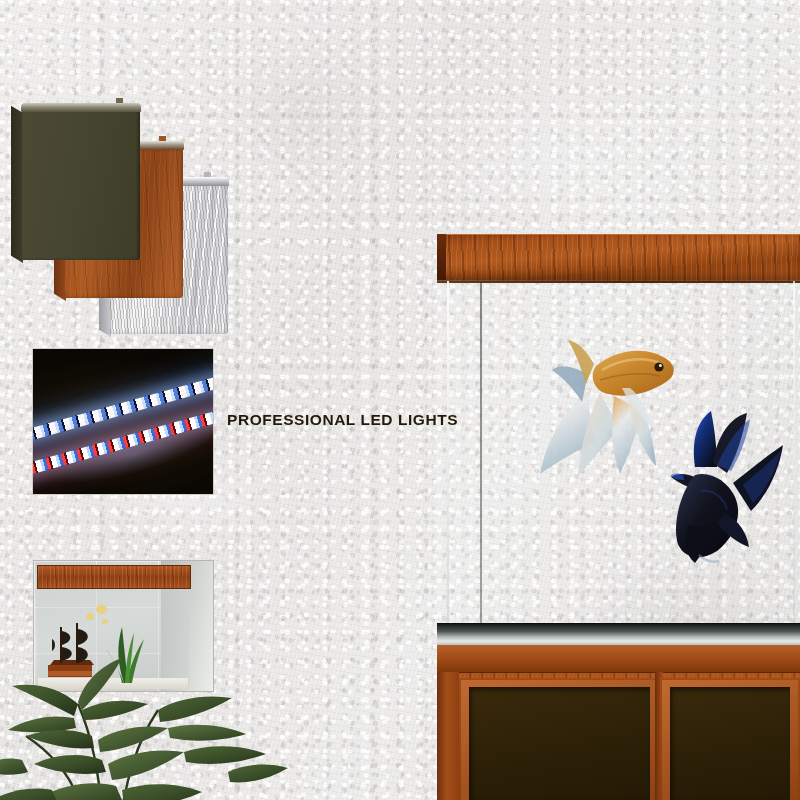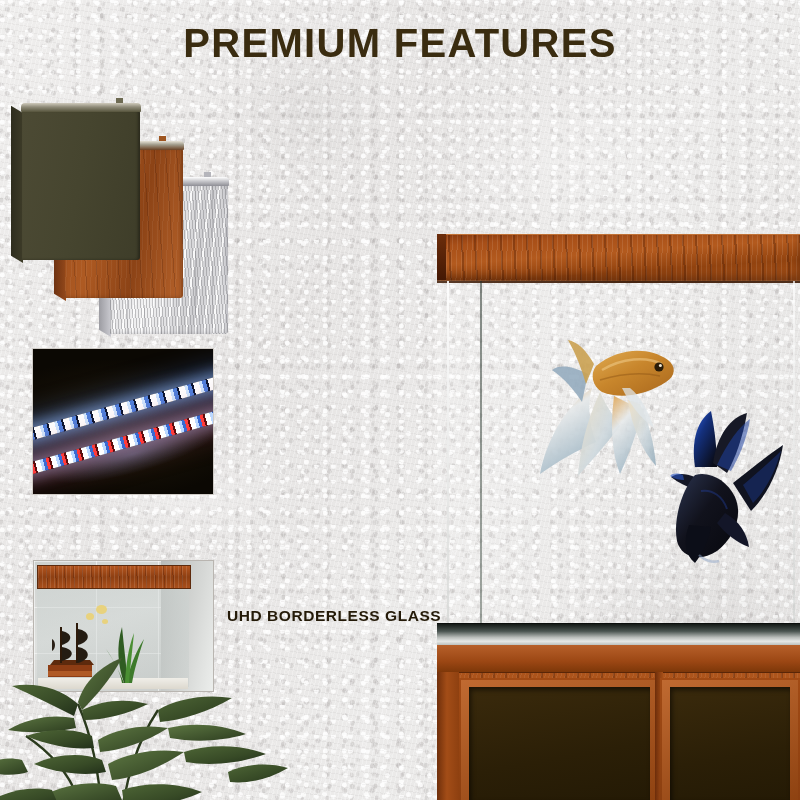--- a/index.html
+++ b/index.html
@@ -290,21 +290,20 @@
   <div class="door d1">
     <div class="bevel"></div>
     <div class="inner"></div>
   </div>
   <div class="door-gap"></div>
   <div class="door d2">
     <div class="bevel"></div>
     <div class="inner"></div>
   </div>
 
-  <div class="title">PREMIUM FEATURES</div>
 
   <div class="panels">
     <div class="panel p3">
       <div class="side"></div>
       <div class="nub"></div>
       <div class="face"></div>
       <div class="cap"></div>
     </div>
     <div class="panel p2">
       <div class="side"></div>
@@ -323,20 +322,21 @@
   <div class="led-photo">
     <div class="led-bg"></div>
     <div class="led-glow"></div>
     <div class="strip s1">
       <div class="led-core"></div>
     </div>
     <div class="strip s2">
       <div class="led-core"></div>
     </div>
   </div>
+  <div class="flabel l2">PROFESSIONAL LED LIGHTS</div>
 
   <div class="glass-photo">
     <div class="gp-tile"></div>
     <div class="gp-right"></div>
     <div class="gp-water"></div>
     <div class="gp-hood"></div>
     <div class="gp-sand"></div>
     <div class="gp-bubble" style="left:62px;top:44px;width:11px;height:9px;"></div>
     <div class="gp-bubble" style="left:52px;top:52px;width:8px;height:7px;"></div>
     <div class="gp-bubble" style="left:68px;top:58px;width:6px;height:5px;"></div>
@@ -356,21 +356,20 @@
     </div>
     <div class="gp-plant">
       <svg viewBox="0 0 44 62" width="44" height="62">
         <path d="M20 62 C14 44 12 26 18 6 C20 26 22 44 24 62Z" fill="#2f5c22"></path>
         <path d="M22 62 C26 46 32 30 40 18 C34 36 30 50 28 62Z" fill="#3d7a2b"></path>
         <path d="M20 62 C14 48 8 36 2 28 C10 40 16 50 18 62Z" fill="#356a26"></path>
         <path d="M21 62 C22 44 24 28 30 12 C28 32 26 48 25 62Z" fill="#4a8f33"></path>
       </svg>
     </div>
   </div>
-  <div class="flabel l3">UHD BORDERLESS GLASS</div>
 
   <div class="plant">
     <svg viewBox="0 0 310 170" width="310" height="170">
       <defs>
         <linearGradient id="lf" x1="0" y1="0" x2="1" y2="1">
           <stop offset="0%" stop-color="#4e6636"></stop>
             <stop offset="60%" stop-color="#374a26"></stop>
           <stop offset="100%" stop-color="#22301a"></stop>
         </linearGradient>
         <linearGradient id="lf2" x1="0" y1="0" x2="1" y2="1">

